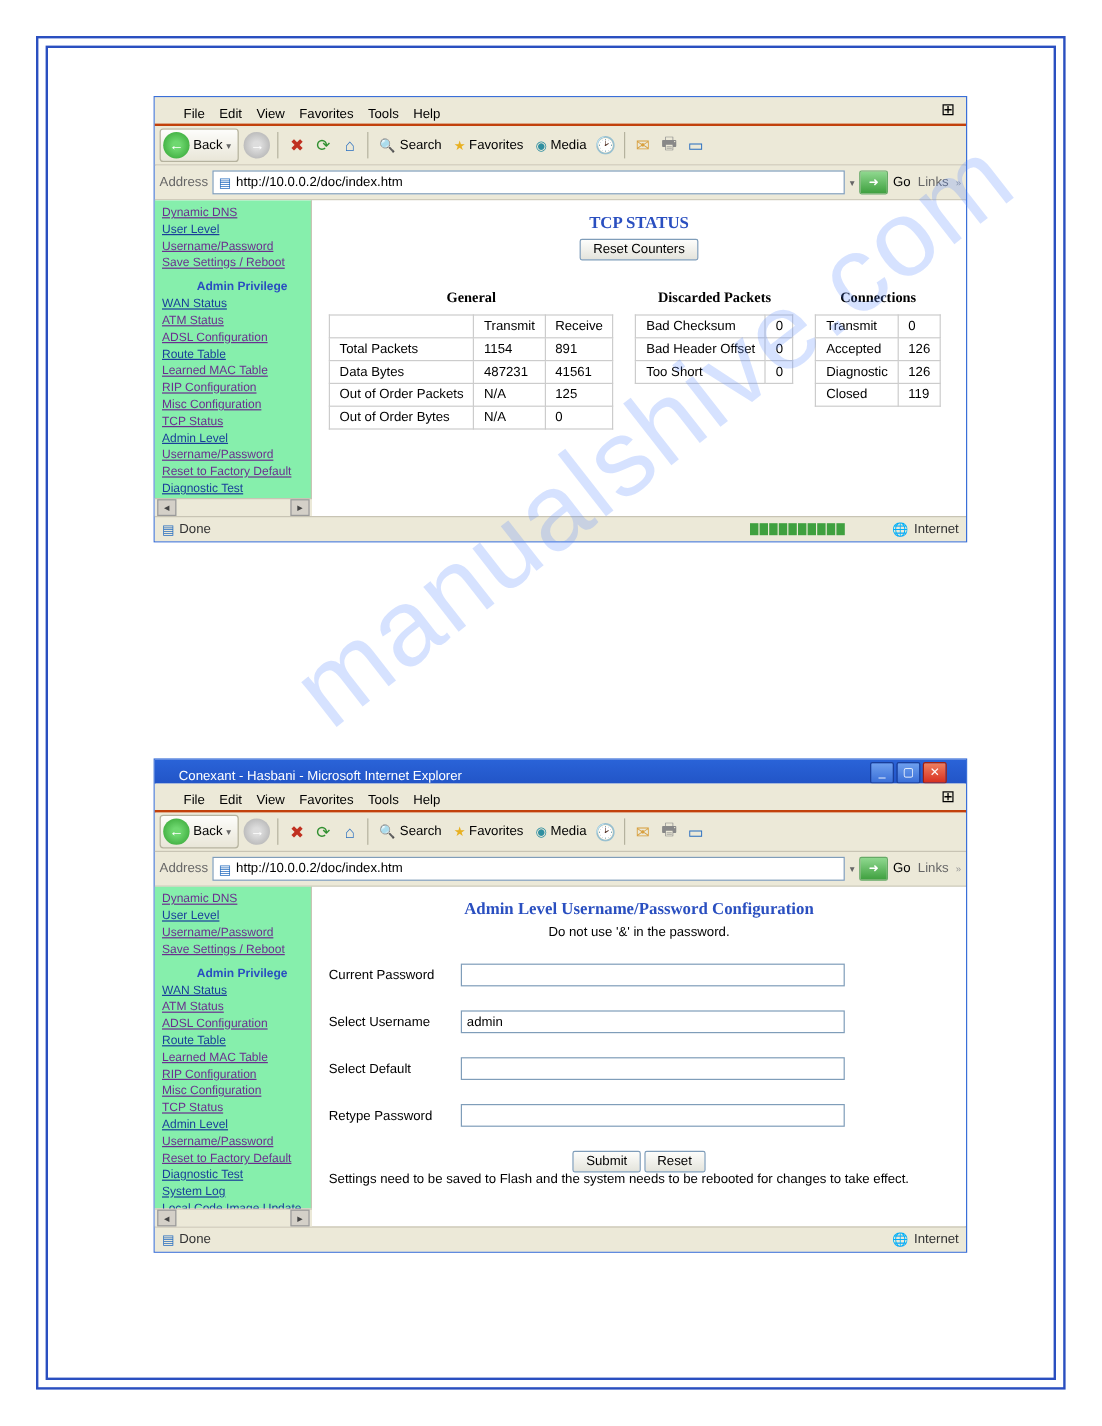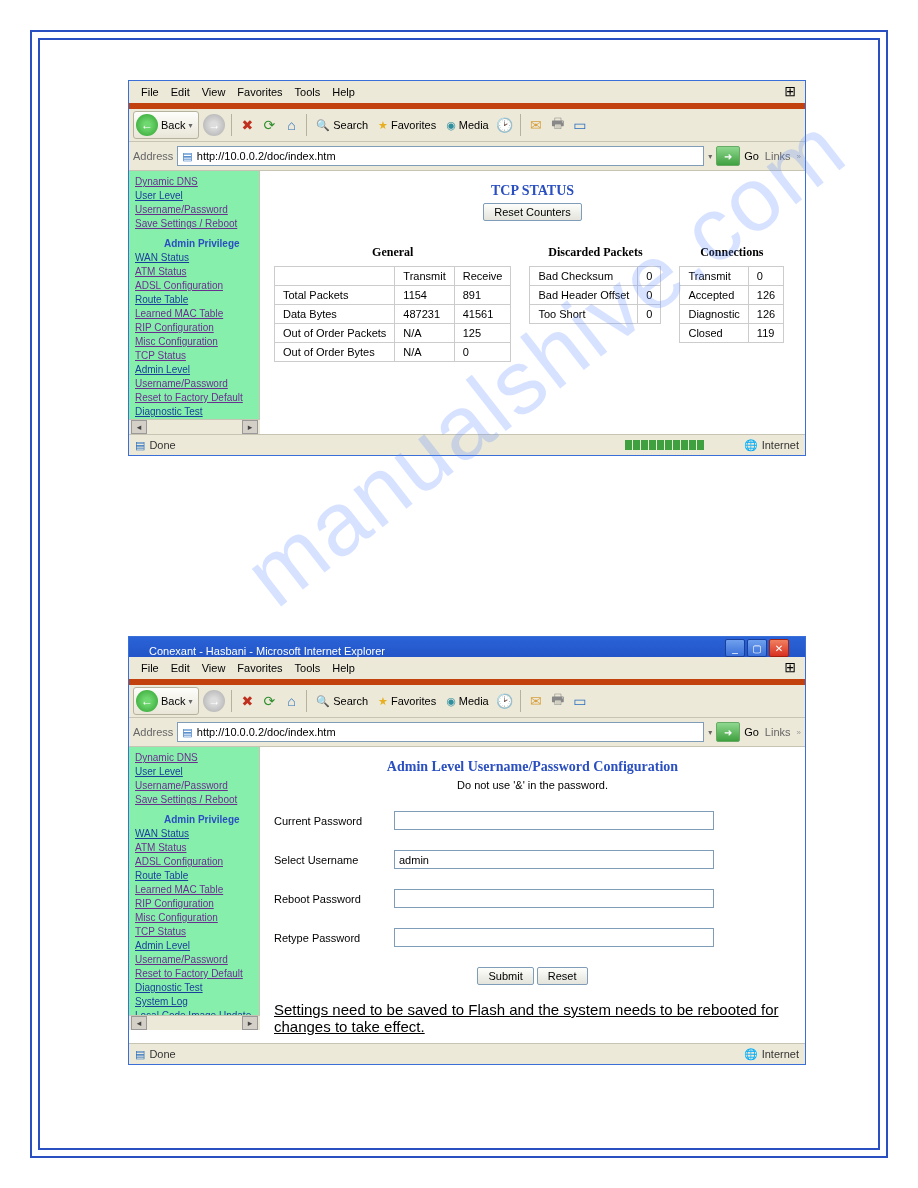--- a/index.html
+++ b/index.html
@@ -72,24 +72,24 @@
     border-radius: 2px;
     color:#fff;
     font-size:10px;
     display:flex;align-items:center;justify-content:center;
   }
   .win-btn.close { background: linear-gradient(#f08060,#d83020); border-color:#a02010;}
   .menubar {
     background: #ece9d8;
     display:flex;
     gap: 4px;
-    padding: 2px 8px;
-    border-bottom: 6px solid #c2410c;
+    padding: 2px 20px;
+    border-bottom: 2px solid #c2410c;
     font-size: 11px;
-    align-items: center;
+    align-items: flex-end;
     height: 18px;
     position: relative;
   }
   .menubar .menu-item { padding: 0 4px; cursor: default; }
   .winlogo {
     position:absolute; right:4px; top:0; width:22px; height:20px;
     display:flex;align-items:center;justify-content:center;font-size:14px;
   }
   .toolbar {
     background: #ece9d8;
@@ -151,24 +151,24 @@
   .subtitle{color:#000;text-align:center;font-size:11px;margin:4px 0 10px;}
   .btn{
     border:1px solid #7f9db9;background:linear-gradient(#fdfdfb,#e4e4dc);
     padding:2px 10px;font-size:11px;border-radius:2px;cursor:pointer;
     display:inline-block;
   }
   .section-row{display:flex;gap:18px;margin-top:24px;align-items:flex-start;}
   .section-title{font-weight:bold;font-size:12px;text-align:center;margin-bottom:6px;font-family:"Times New Roman",serif;}
   .data-table{border-collapse:collapse;font-size:11px;}
   .data-table td,.data-table th{border:1px solid #ccc;padding:3px 8px;text-align:left;background:#fff;font-weight:normal;}
-  .form-row{display:flex;align-items:center;margin:20px 0;gap:10px;font-size:11px;}
+  .form-row{display:flex;align-items:center;margin:20px 0;font-size:11px;}
   .form-row label{width:110px;}
   .text-input{border:1px solid #7f9db9;height:17px;width:310px;padding:0 4px;font-size:11px;}
-  .note{font-size:15px;margin-top:16px;text-decoration:underline;}
+  .note{font-size:11px;}
   .btns-center{text-align:center;margin-top:16px;}
   .statusbar{
     height:20px;background:#ece9d8;border-top:1px solid #c8c4b4;
     display:flex;align-items:center;justify-content:space-between;padding:0 6px;
     font-size:11px;color:#333;
   }
   .status-left{display:flex;align-items:center;gap:4px;}
   .progress{display:flex;gap:1px;}
   .progress-seg{width:7px;height:10px;background:#3fa03f;}
   .status-right{display:flex;align-items:center;gap:4px;}
@@ -476,21 +476,21 @@
 
             <div class="form-row">
               <label>Current Password</label>
               <input class="text-input" type="password" style="">
             </div>
             <div class="form-row">
               <label>Select Username</label>
               <input class="text-input" type="text" value="admin" style="">
             </div>
             <div class="form-row">
-              <label>Reboot Password</label>
+              <label>Select Default</label>
               <input class="text-input" type="password" style="">
             </div>
             <div class="form-row">
               <label>Retype Password</label>
               <input class="text-input" type="password" style="">
             </div>
             <div class="btns-center">
               <span class="btn">Submit</span>
               <span class="btn">Reset</span>
             </div>

